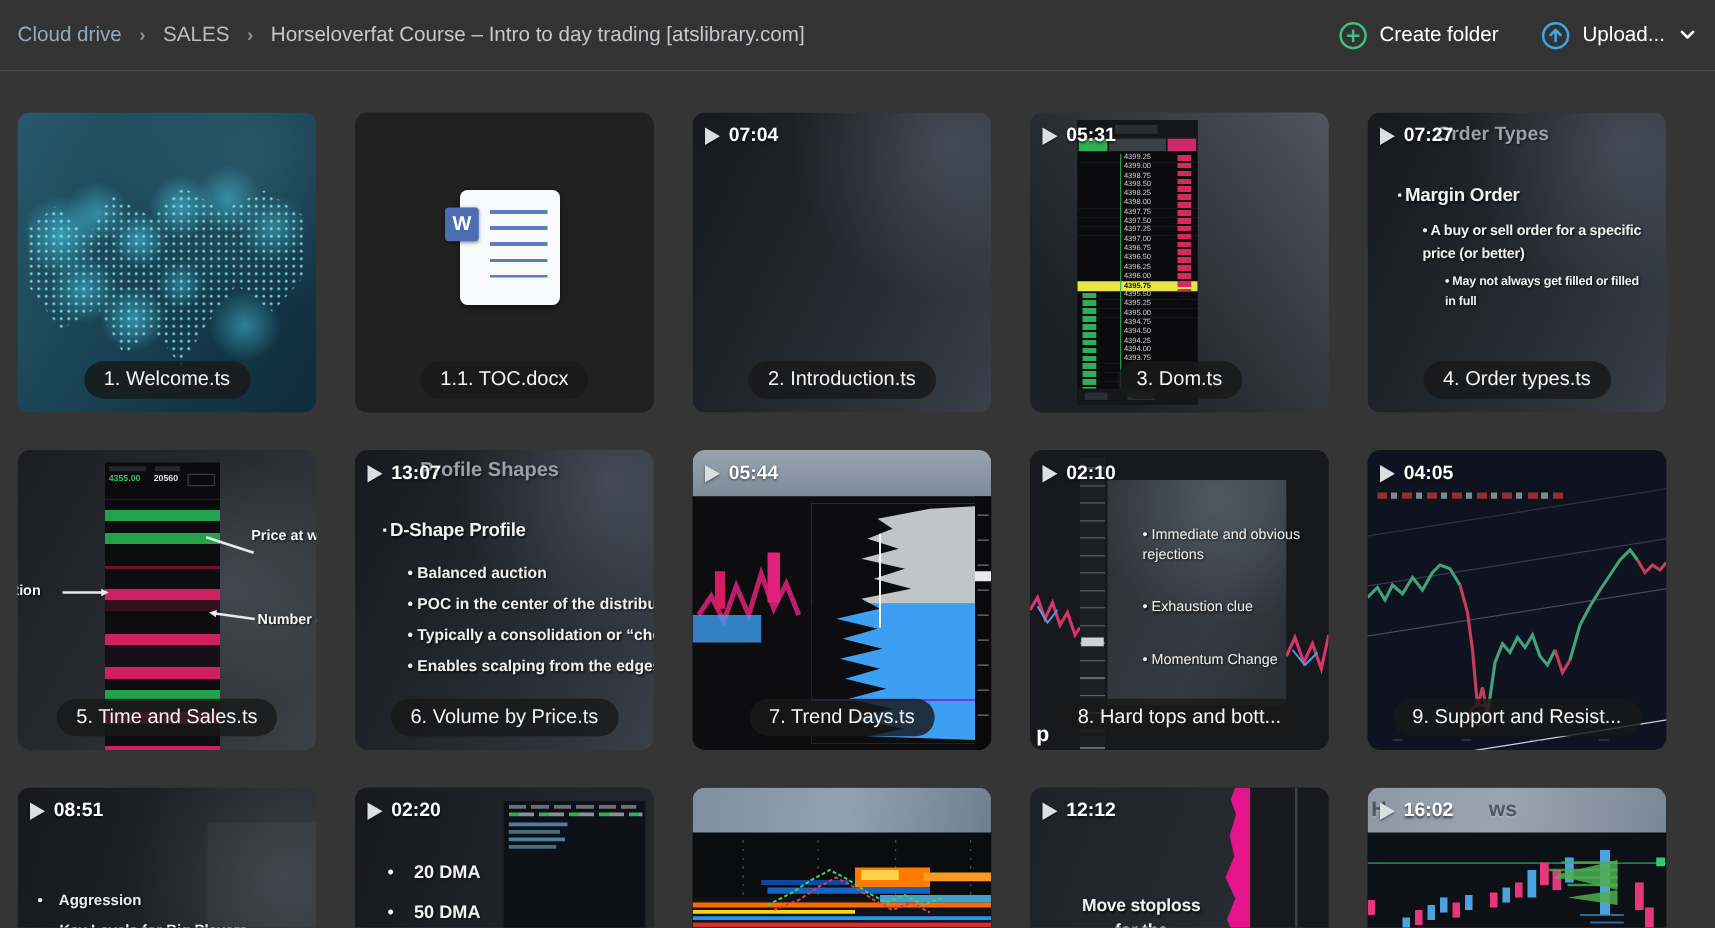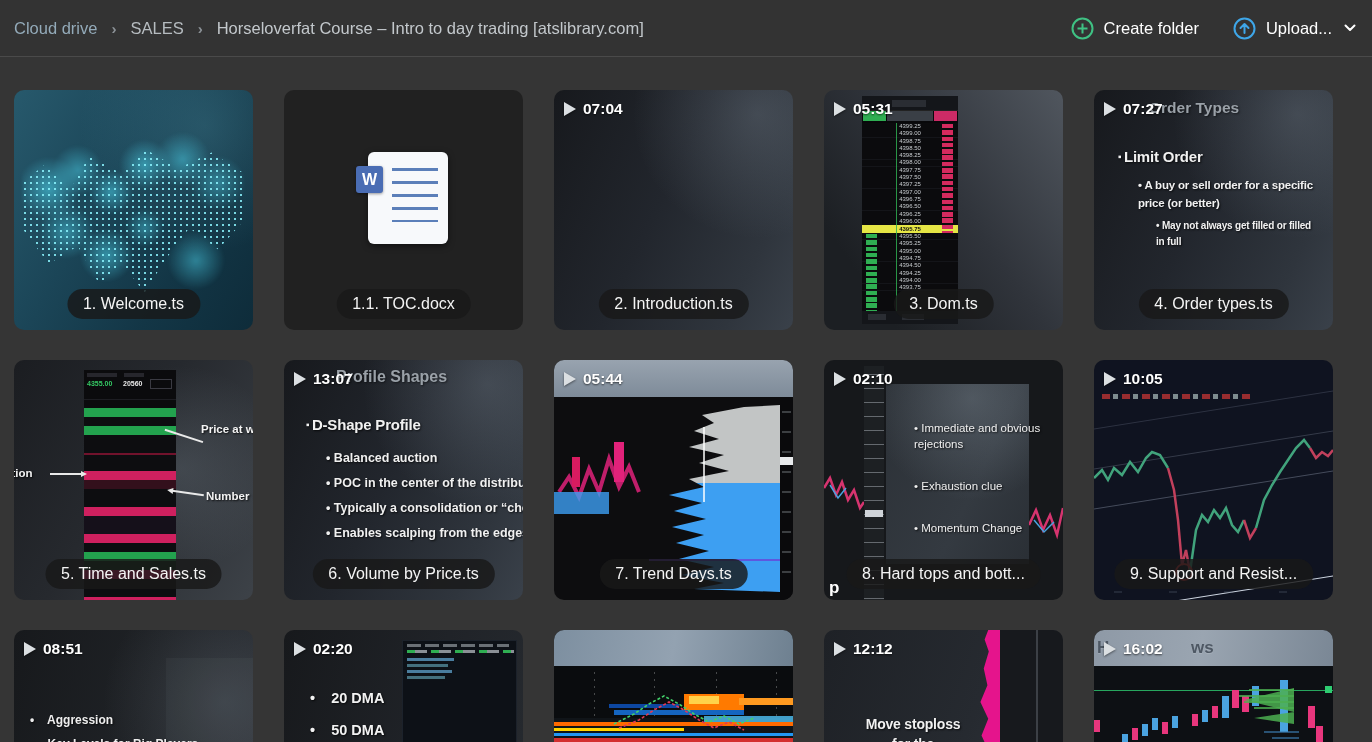--- a/index.html
+++ b/index.html
@@ -326,21 +326,21 @@
     </div>
     <div class="pill">3. Dom.ts</div>
   </div>
 
   <div class="tile slidebg t5">
     <div class="gray-title">Order Types</div>
     <div class="badge">
       <span class="play-tri"></span>
       <span class="badge-time">07:27</span>
     </div>
-    <div class="heading slide-txt sq">Limit Order</div>
+    <div class="heading slide-txt sq">Margin Order</div>
     <div class="b1 slide-txt blt">A buy or sell order for a specific price (or better)</div>
     <div class="b2 slide-txt blt">May not always get filled or filled in full</div>
     <div class="pill">4. Order types.ts</div>
   </div>
 
   <div class="tile t6">
     <div class="ts-table">
       <div class="ts-head">
         <span class="ts-last">4355.00</span>
         <span class="ts-vol">20560</span>
@@ -446,21 +446,21 @@
       <circle cx="90" cy="212" r="8" fill="none" stroke="#d03a3a" stroke-width="1.8"></circle>
       <g stroke="#566070" stroke-width="1" opacity=".6">
         <line x1="20" y1="232" x2="28" y2="232"></line>
           <line x1="75" y1="232" x2="83" y2="232"></line>
         <line x1="130" y1="232" x2="138" y2="232"></line>
           <line x1="185" y1="232" x2="193" y2="232"></line>
       </g>
     </svg>
     <div class="badge">
       <span class="play-tri"></span>
-      <span class="badge-time">10:05</span>
+      <span class="badge-time">04:05</span>
     </div>
     <div class="pill">9. Support and Resist...</div>
   </div>
 
   <div class="tile t11">
     <div class="panel"></div>
     <div class="b-list">
         <div class="b-item">Aggression</div>
         <div class="b-item">Key Levels for Big Players</div>
       </div>

